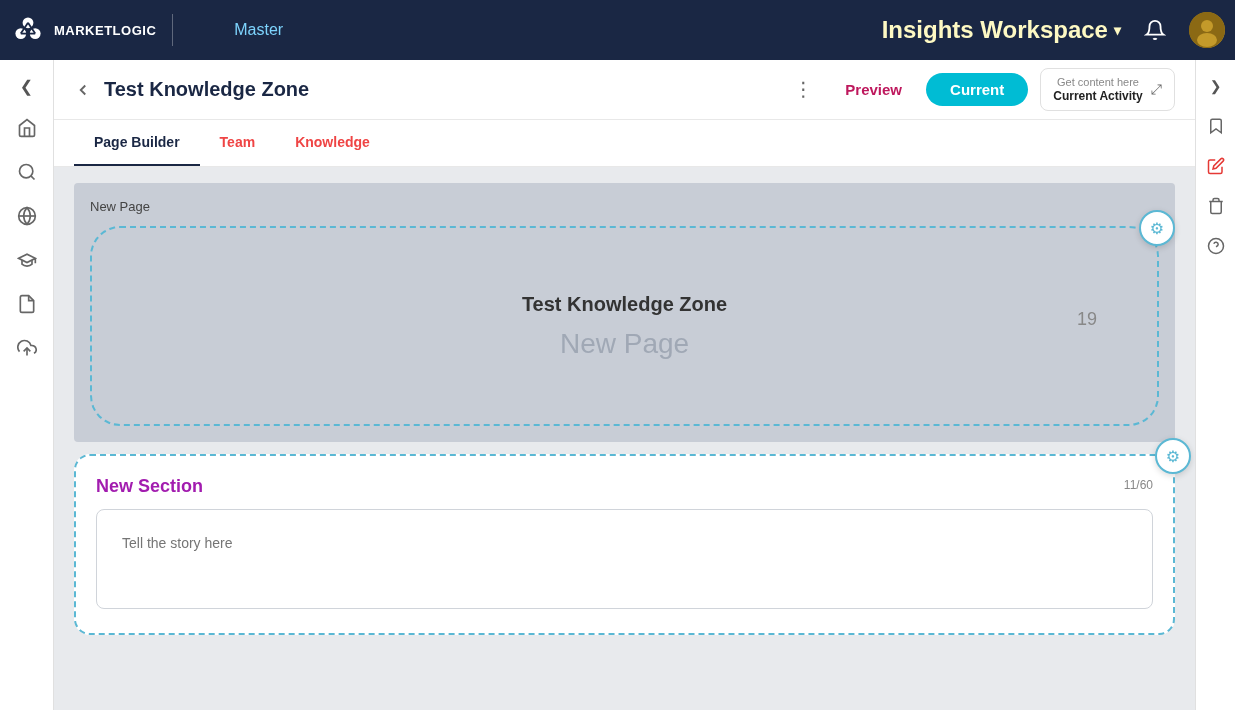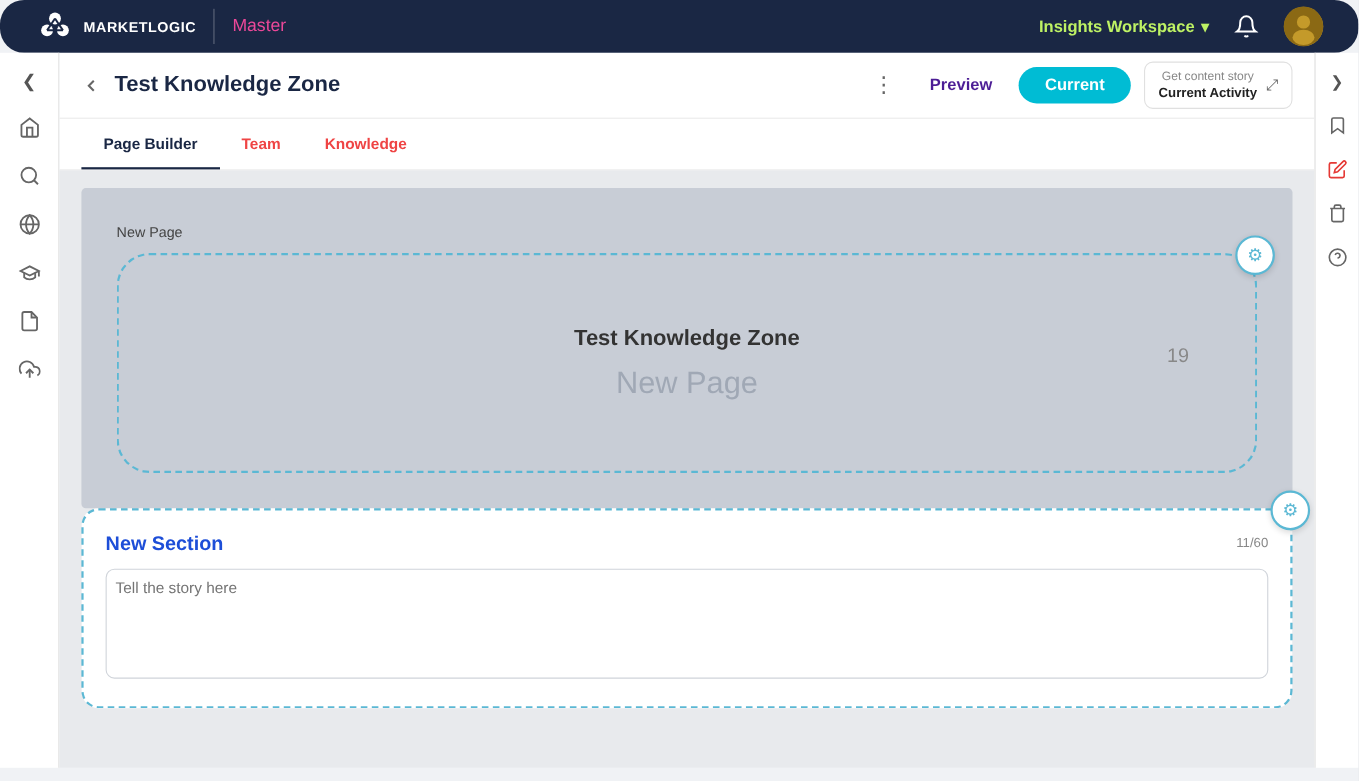--- a/index.html
+++ b/index.html
@@ -1,26 +1,25 @@
 <!DOCTYPE html>
 <html><head>
   <meta charset="utf-8">
   <style>
     * { box-sizing: border-box; margin: 0; padding: 0; }
     body { font-family: -apple-system, BlinkMacSystemFont, 'Segoe UI', Arial, sans-serif; background: #f0f2f5; width: 1235px; height: 710px; overflow: hidden; }
 
     
     .top-nav {
       background: #1a2744;
-      height: 48px;
-      display: flex;
-      align-items: center;
-      padding: 0 32px;
+      height: 60px;
+      display: flex;
+      align-items: center;
+      padding: 0 10px;
       justify-content: space-between;
-      border-radius: 22px;
     }
     .top-nav-left {
       display: flex;
       align-items: center;
       gap: 16px;
     }
     .logo-area {
       display: flex;
       align-items: center;
       gap: 8px;
@@ -31,32 +30,33 @@
     .logo-icon {
       width: 36px;
       height: 36px;
     }
     .divider-vert {
       width: 1px;
       height: 32px;
       background: rgba(255,255,255,0.3);
     }
     .master-label {
-      color: #ec4899;
+      color: #7dd3fc;
       font-size: 16px;
       font-weight: 400;
+      margin-left: 45px;
     }
     .top-nav-right {
       display: flex;
       align-items: center;
       gap: 16px;
     }
     .workspace-title {
-      color: #bef264;
-      font-size: 15px;
+      color: #fef9c3;
+      font-size: 24px;
       font-weight: 600;
       cursor: pointer;
       display: flex;
       align-items: center;
       gap: 6px;
     }
     .workspace-title::after {
       content: '▾';
       font-size: 14px;
     }
@@ -160,21 +160,21 @@
       align-items: center;
       gap: 12px;
     }
     .dots-menu {
       color: #666;
       cursor: pointer;
       font-size: 20px;
       padding: 4px 8px;
     }
     .preview-btn {
-      color: #4c1d95;
+      color: #be185d;
       font-size: 15px;
       font-weight: 600;
       background: none;
       border: none;
       cursor: pointer;
       padding: 6px 12px;
     }
     .publish-btn {
       background: #00bcd4;
       color: white;
@@ -227,21 +227,22 @@
       flex: 1;
       overflow-y: auto;
       padding: 16px 20px;
       background: #e8eaed;
     }
 
     
     .page-block {
       background: #c8cdd6;
       border-radius: 4px;
-      padding: 32px;
+      padding: 16px;
+      margin-bottom: 12px;
       position: relative;
     }
     .page-label {
       font-size: 13px;
       color: #444;
       margin-bottom: 12px;
     }
     .page-inner {
       border: 2px dashed #5bb8d4;
       border-radius: 30px;
@@ -301,21 +302,21 @@
     }
     .section-header {
       display: flex;
       justify-content: space-between;
       align-items: flex-start;
       margin-bottom: 12px;
     }
     .section-title {
       font-size: 18px;
       font-weight: 700;
-      color: #1d4ed8;
+      color: #a21caf;
     }
     .section-counter {
       font-size: 12px;
       color: #888;
       margin-top: 2px;
     }
     .section-gear-btn {
       position: absolute;
       top: -18px;
       right: -18px;
@@ -330,21 +331,21 @@
       cursor: pointer;
       font-size: 16px;
       color: #5bb8d4;
       box-shadow: 0 2px 6px rgba(0,0,0,0.15);
     }
     .story-textarea {
       width: 100%;
       min-height: 100px;
       border: 1px solid #d0d4da;
       border-radius: 8px;
-      padding: 8px;
+      padding: 25px;
       font-size: 14px;
       color: #aaa;
       resize: none;
       font-family: inherit;
       background: white;
     }
 
     
     .right-sidebar {
       width: 40px;
@@ -470,21 +471,21 @@
             </svg>
         </div>
         <span class="page-title">Test Knowledge Zone</span>
       </div>
       <div class="header-right">
         <span class="dots-menu">⋮</span>
         <button class="preview-btn">Preview</button>
         <button class="publish-btn">Current</button>
         <button class="get-content-btn">
           <div>
-            <div style="color:#888; font-size:11px;">Get content story</div>
+            <div style="color:#888; font-size:11px;">Get content here</div>
             <div style="color:#222; font-size:12px; font-weight:600;">Current Activity</div>
           </div>
           <span style="font-size:14px; color:#666;">⤢</span>
         </button>
       </div>
     </div>
 
     <div class="tabs-bar">
       <div class="tab-item active">Page Builder</div>
       <div class="tab-item">Team</div>

